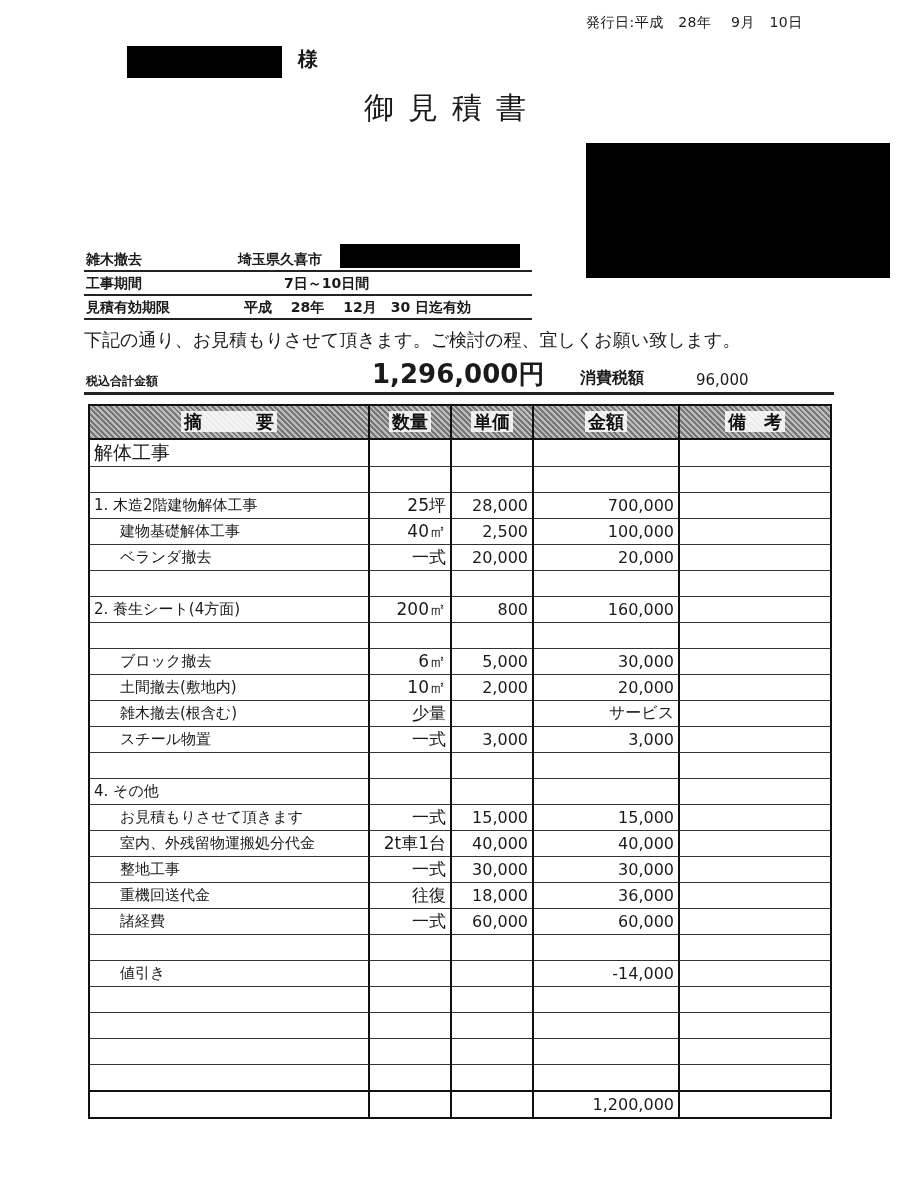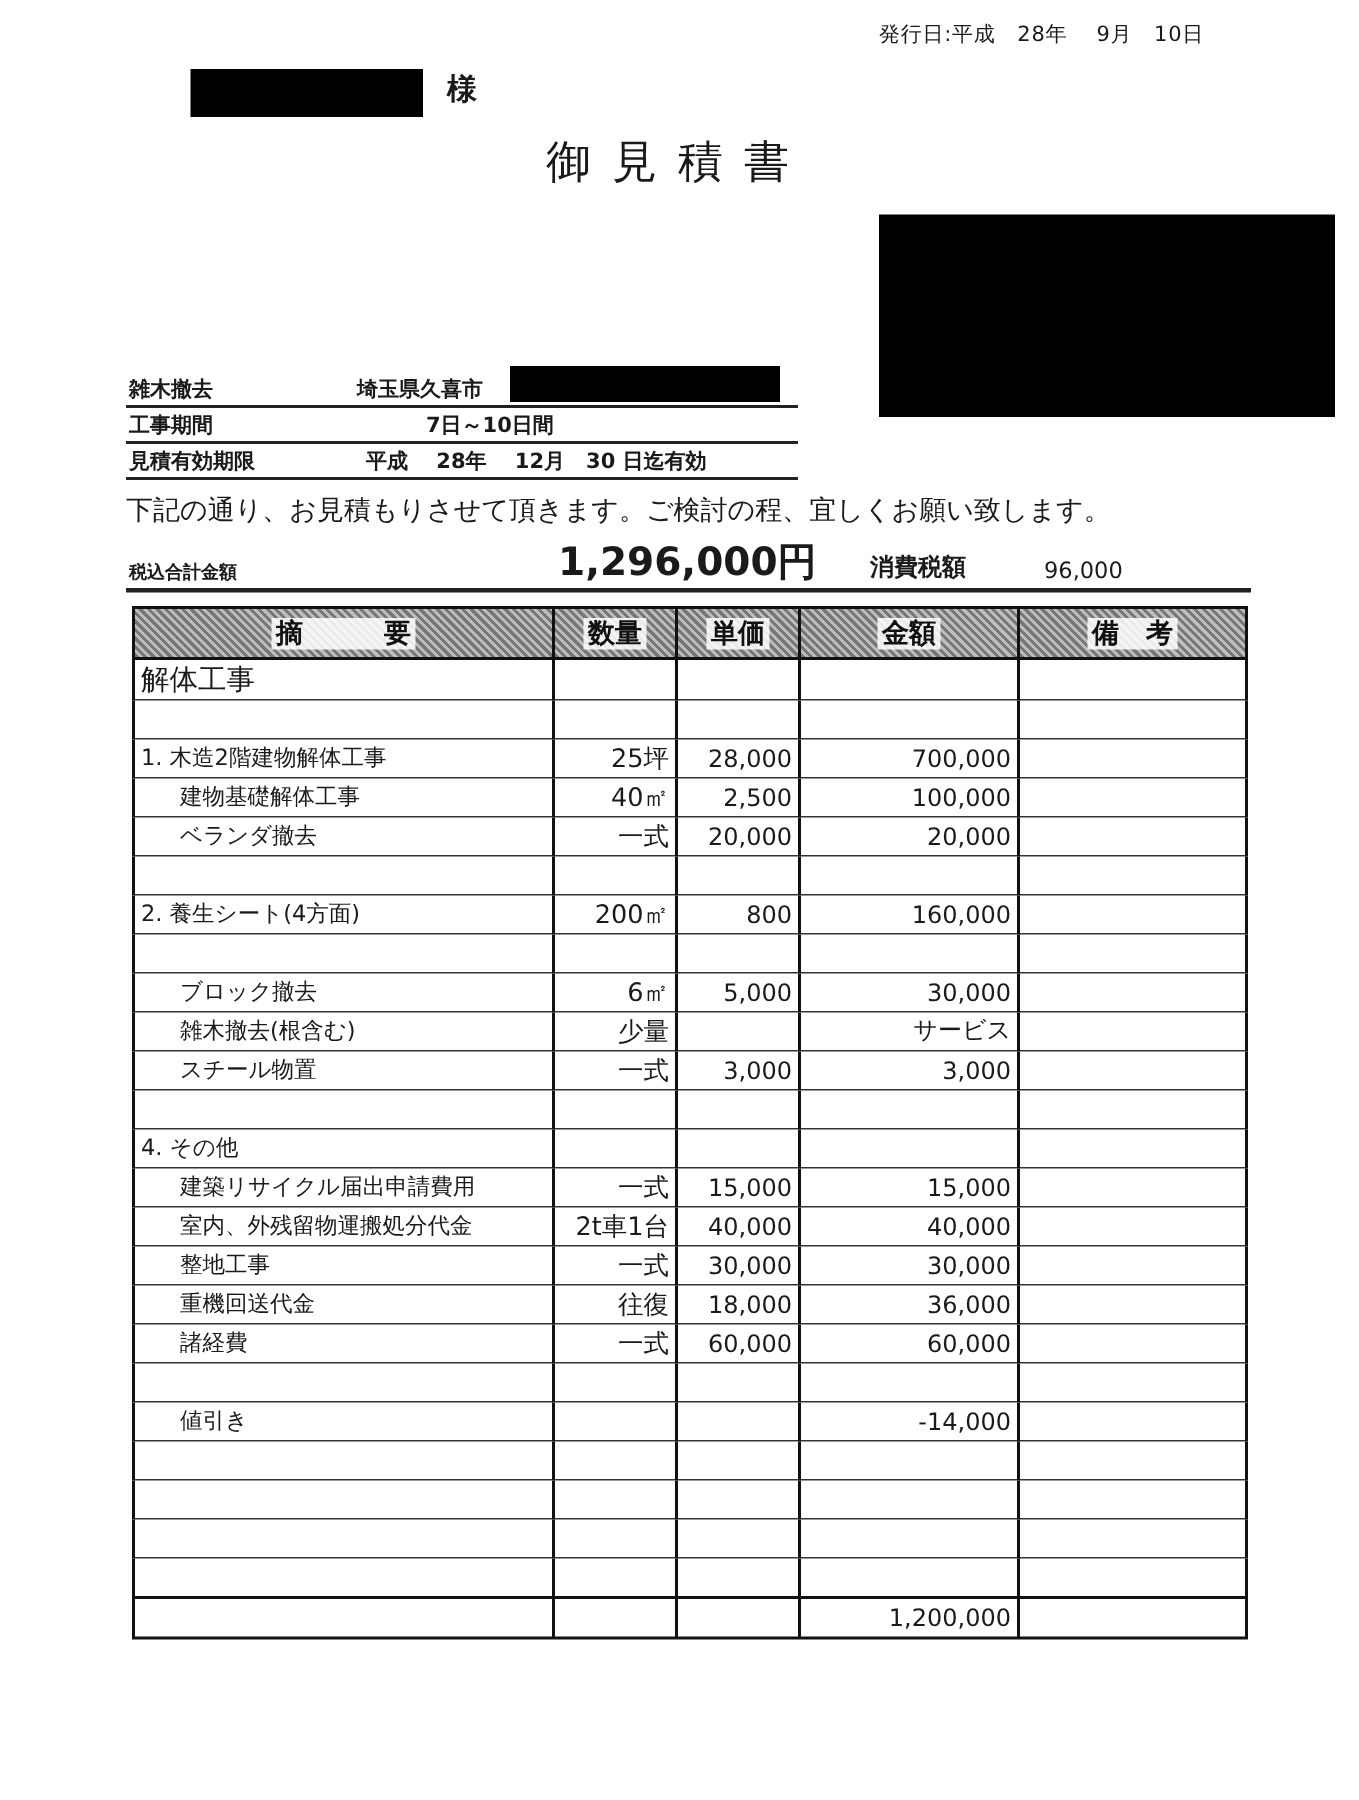--- a/index.html
+++ b/index.html
@@ -158,20 +158,27 @@
         <td></td>
       </tr>
       <tr class="item">
         <td class="desc indent">ブロック撤去</td>
         <td class="qty">6㎡</td>
         <td class="num">5,000</td>
         <td class="num">30,000</td>
         <td></td>
       </tr>
       <tr class="item">
+        <td class="desc indent">土間撤去(敷地内)</td>
+        <td class="qty">10㎡</td>
+        <td class="num">2,000</td>
+        <td class="num">20,000</td>
+        <td></td>
+      </tr>
+      <tr class="item">
         <td class="desc indent">雑木撤去(根含む)</td>
         <td class="qty">少量</td>
         <td class="num"></td>
         <td class="num">サービス</td>
         <td></td>
       </tr>
       <tr class="item">
         <td class="desc indent">スチール物置</td>
         <td class="qty">一式</td>
         <td class="num">3,000</td>
@@ -186,21 +193,21 @@
         <td></td>
       </tr>
       <tr class="section">
         <td class="desc">4. その他</td>
         <td class="qty"></td>
         <td class="num"></td>
         <td class="num"></td>
         <td></td>
       </tr>
       <tr class="item">
-        <td class="desc indent">建築リサイクル届出申請費用</td>
+        <td class="desc indent">お見積もりさせて頂きます</td>
         <td class="qty">一式</td>
         <td class="num">15,000</td>
         <td class="num">15,000</td>
         <td></td>
       </tr>
       <tr class="item">
         <td class="desc indent">室内、外残留物運搬処分代金</td>
         <td class="qty">2t車1台</td>
         <td class="num">40,000</td>
         <td class="num">40,000</td>

